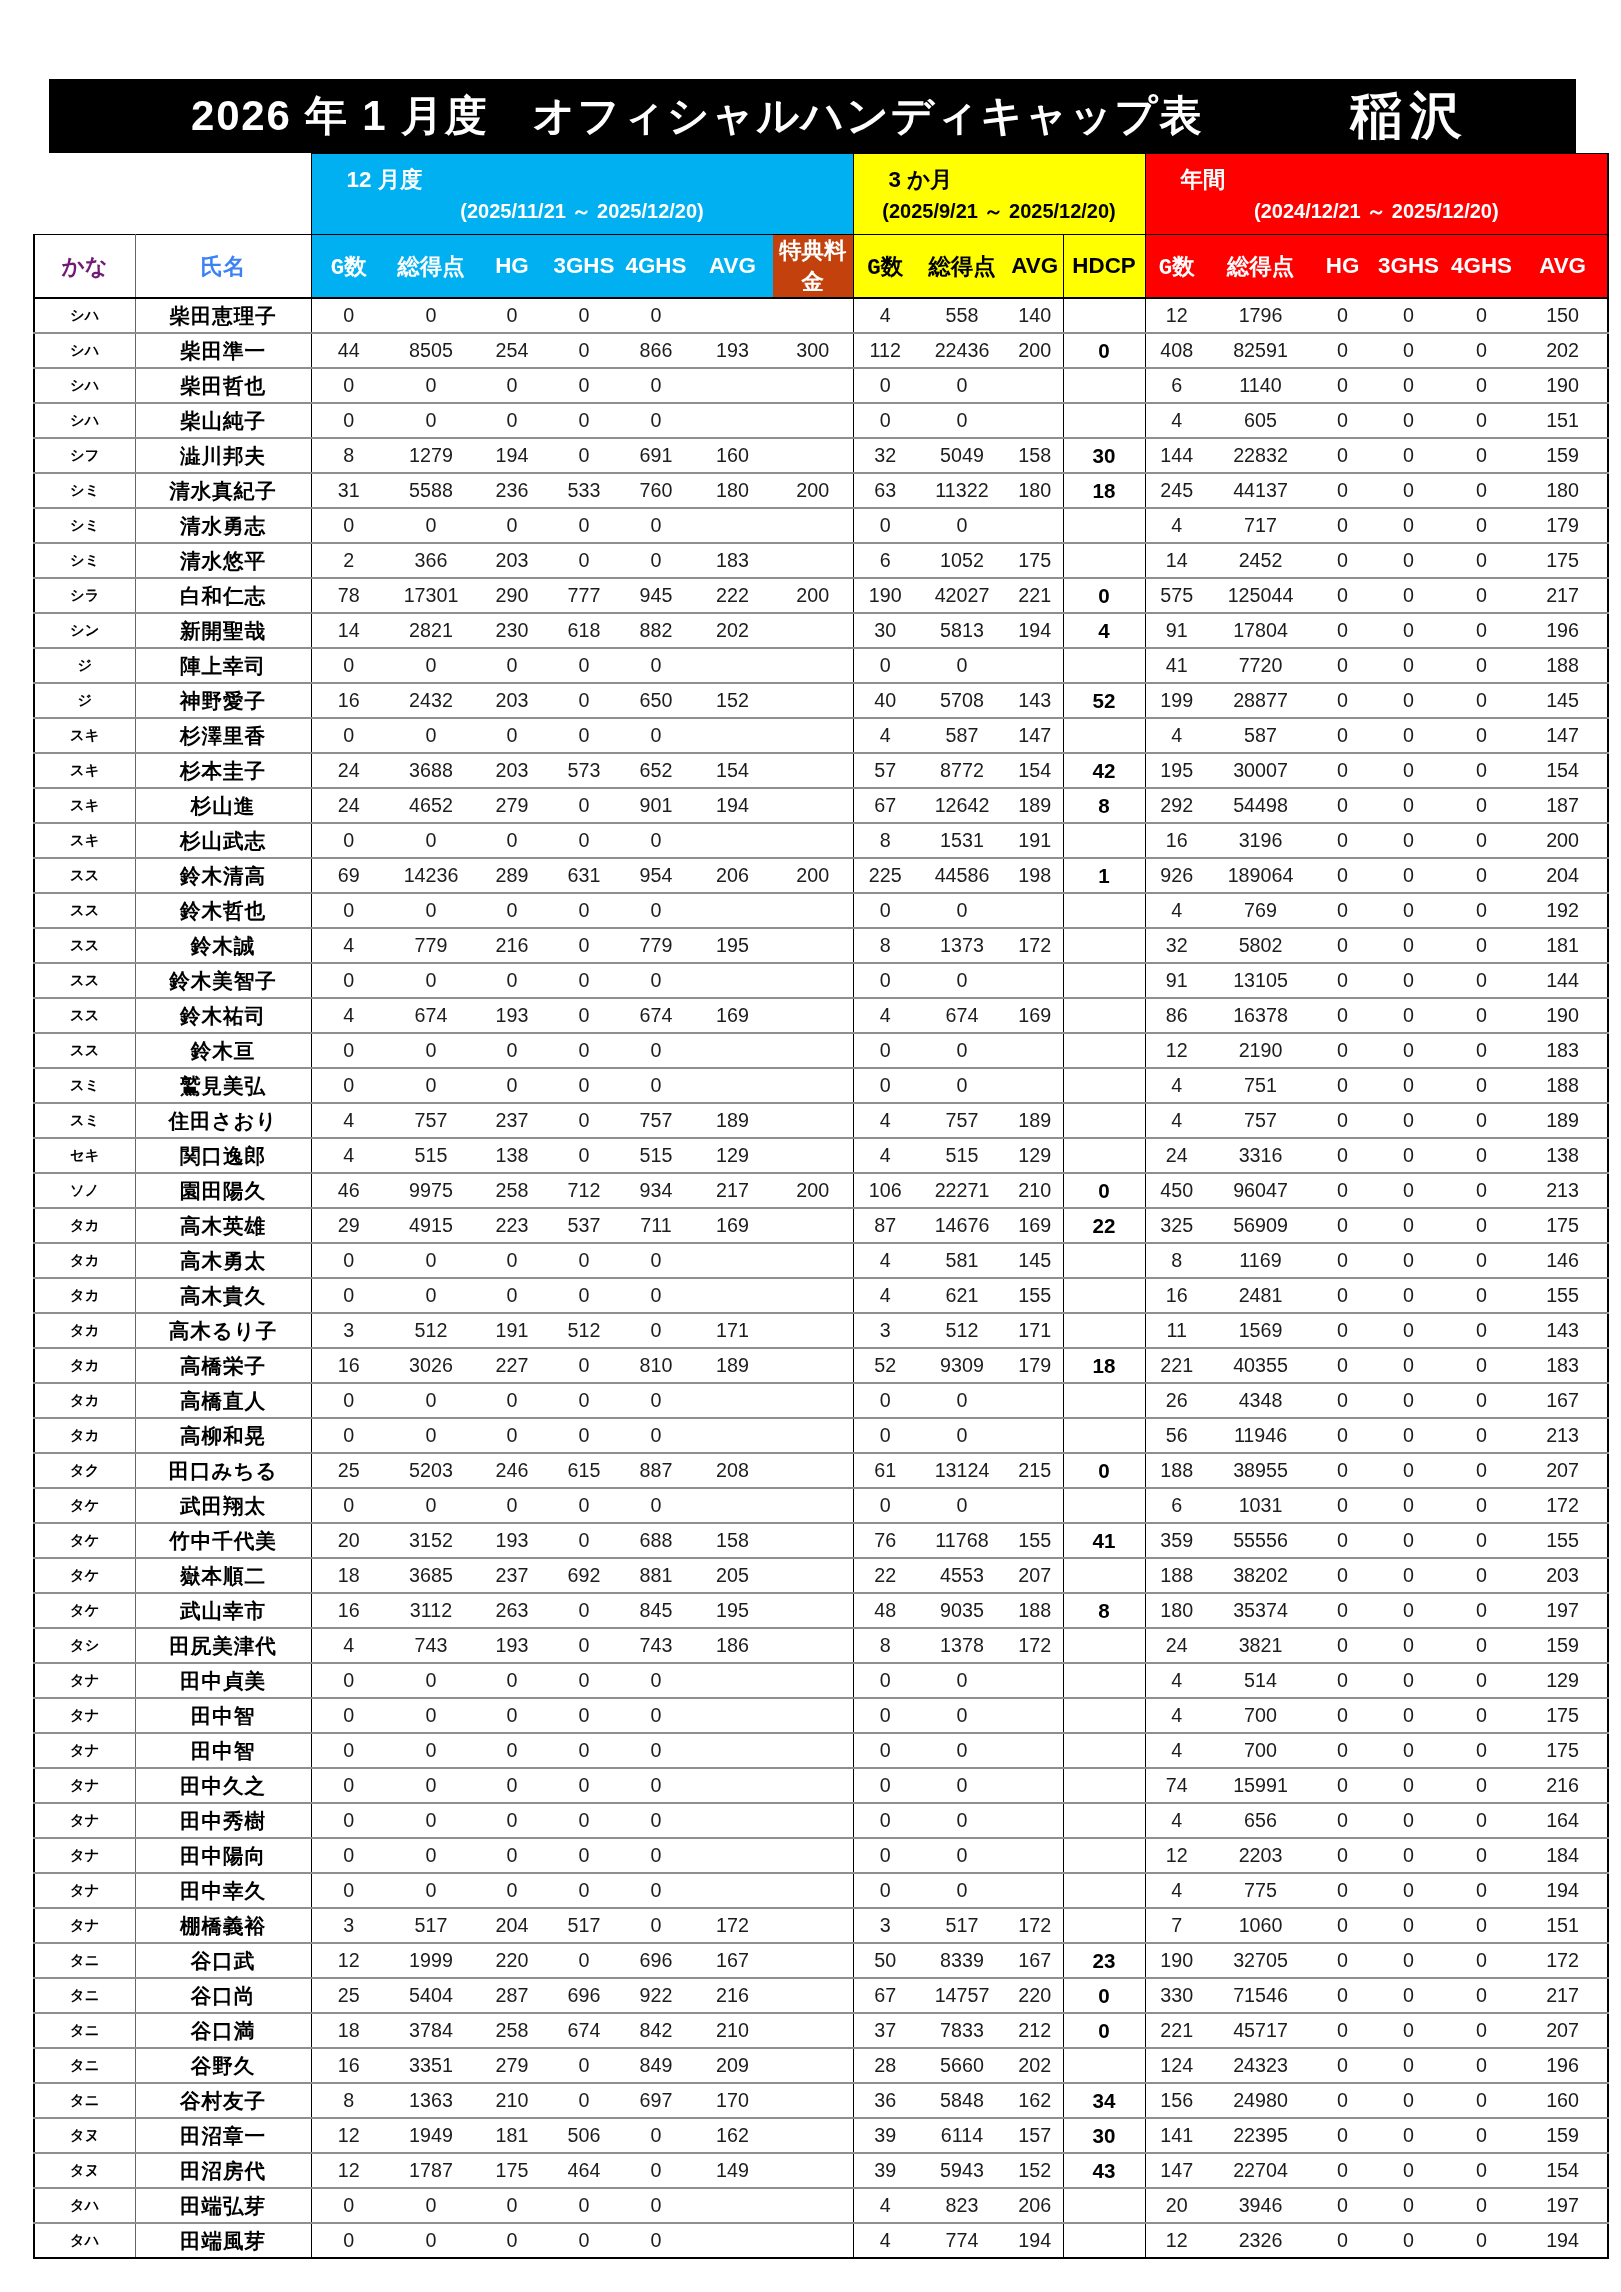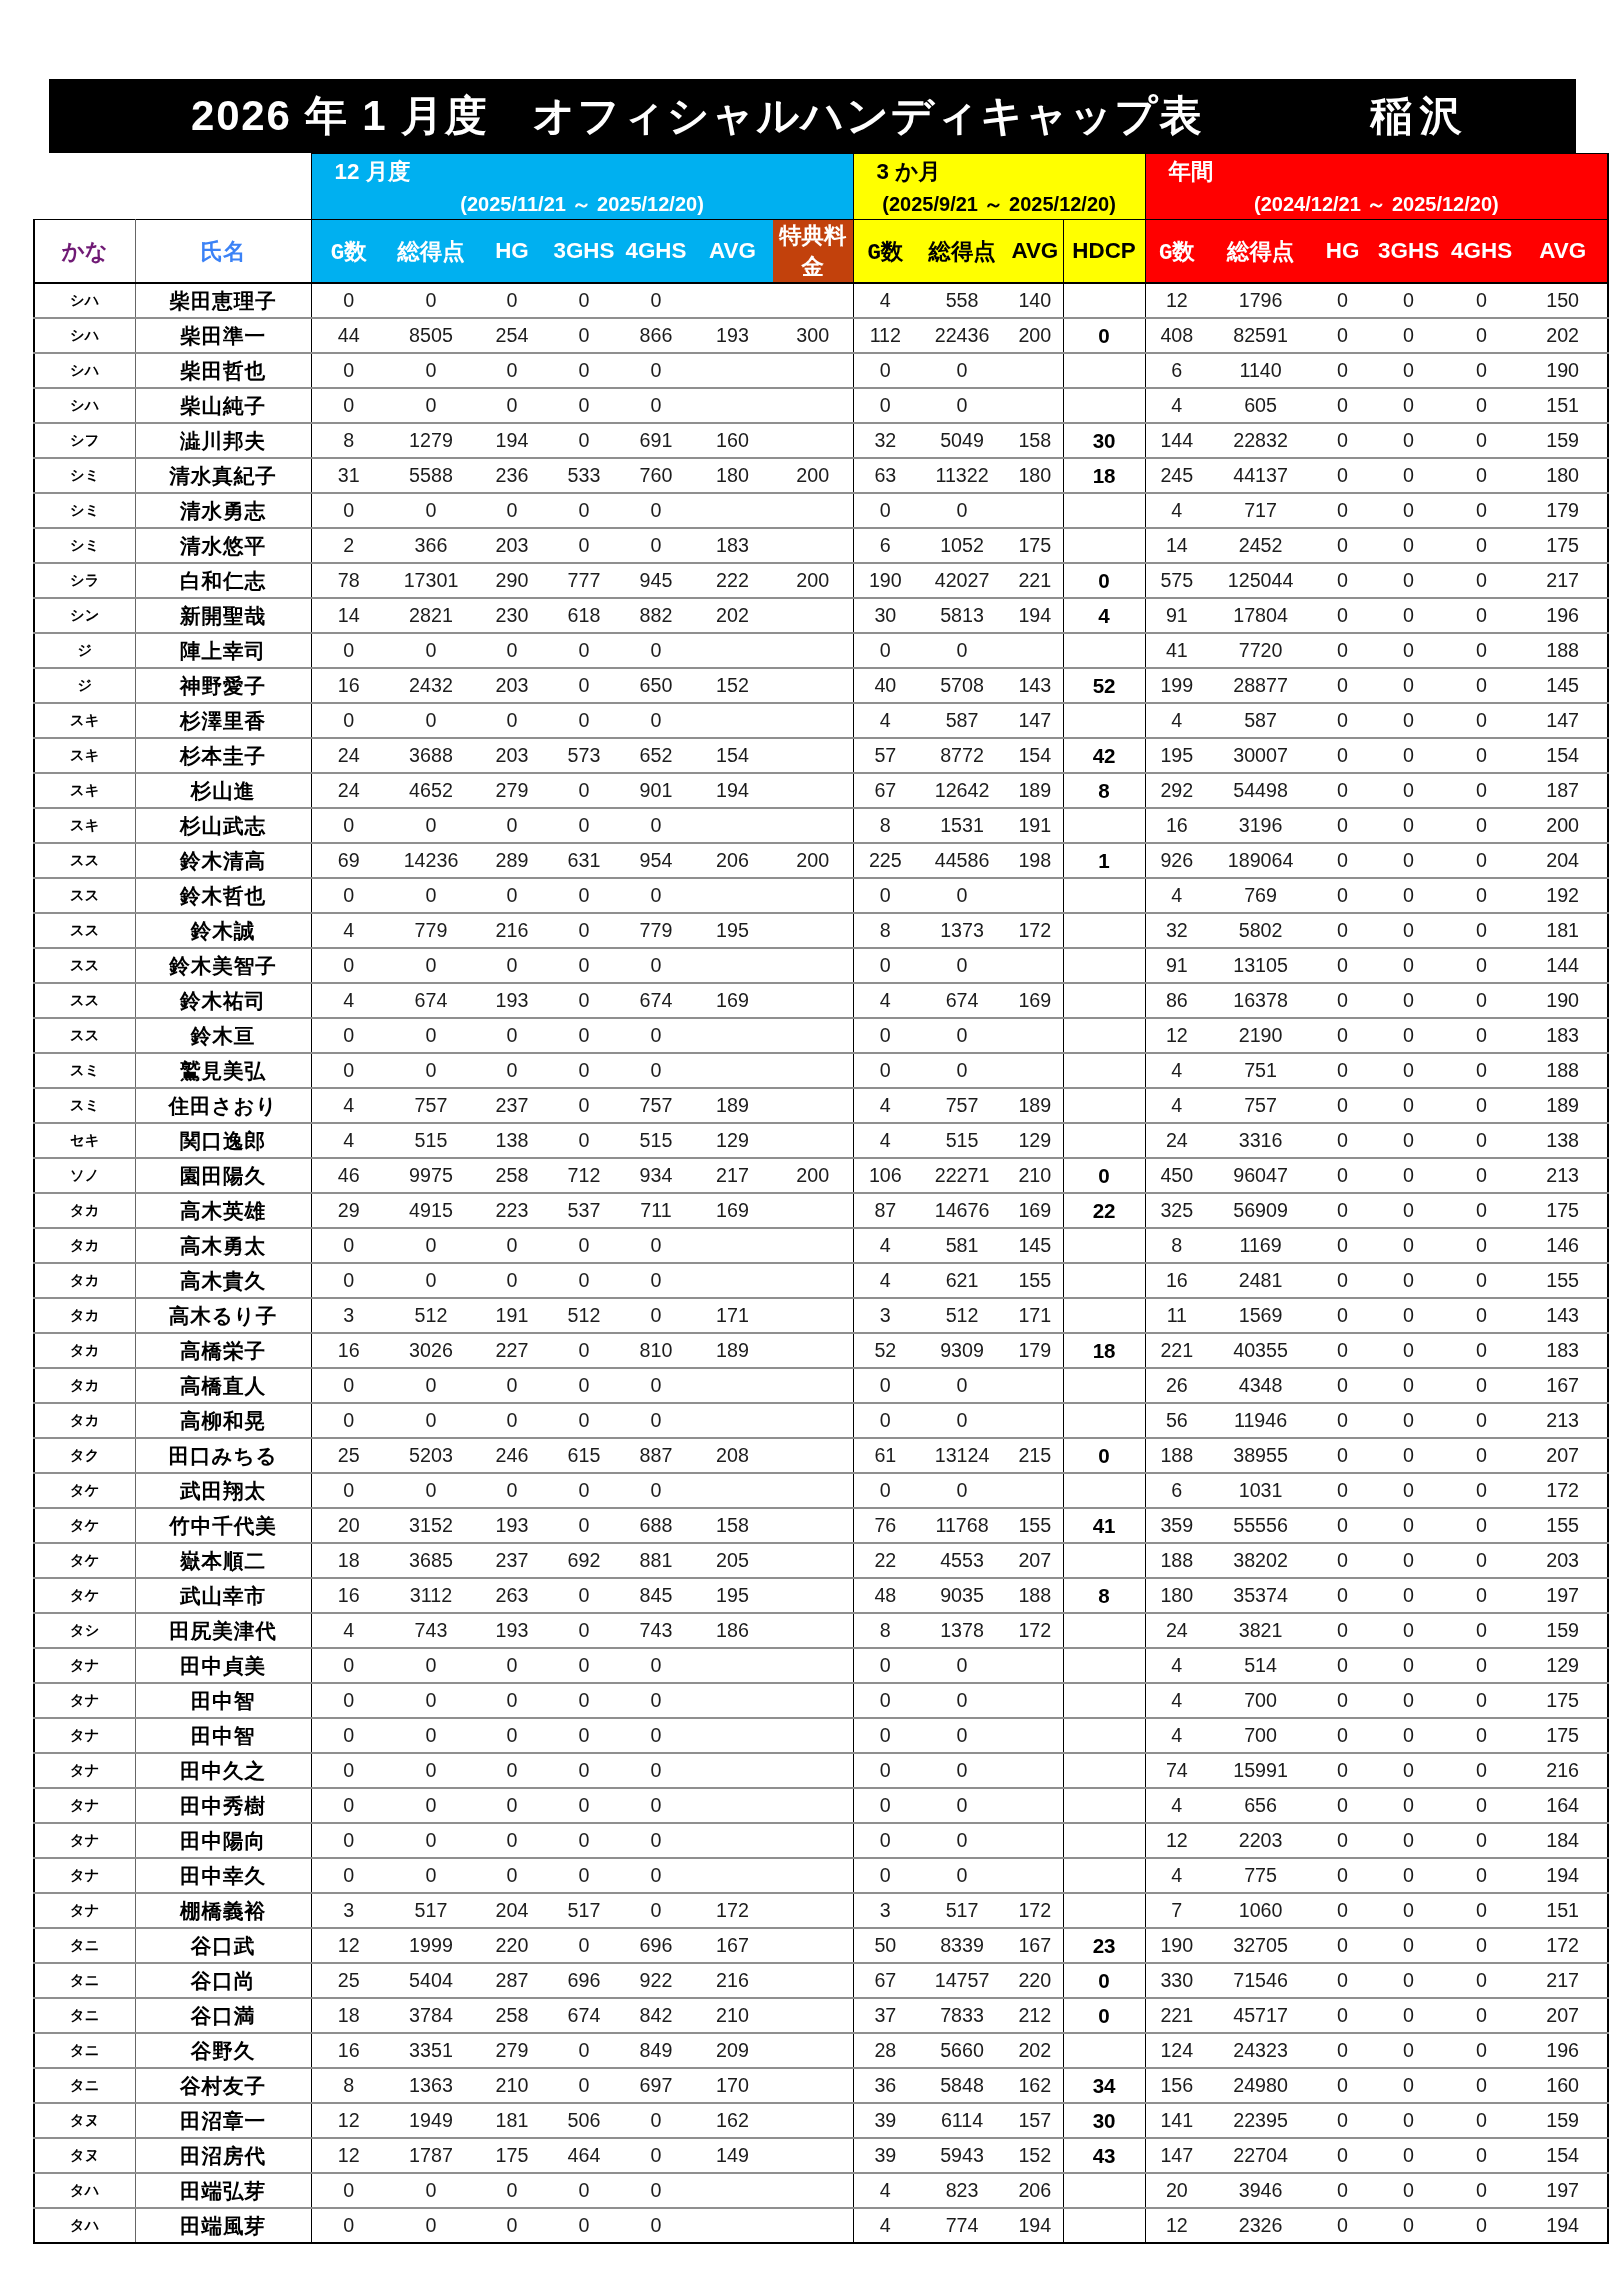--- a/index.html
+++ b/index.html
@@ -13,30 +13,30 @@
   .title-bar {
     position: absolute; left: 49px; top: 79px;
     width: 1527px; height: 74px;
     background: #000000; color: #ffffff;
     display: flex; align-items: center;
   }
   .title-main {
     font-size: 42px; font-weight: bold; margin-left: 142px; letter-spacing: 1.8px; white-space: nowrap;
   }
   .title-loc {
-    font-size: 42px; font-weight: bold; margin-left: auto; margin-right: 107px; letter-spacing: 7.2px; white-space: nowrap;
+    font-size: 52px; font-weight: bold; margin-left: auto; margin-right: 107px; letter-spacing: 7.2px; white-space: nowrap;
   }
   table.hcp {
     position: absolute; left: 33px; top: 153px;
     width: 1572px;
     border-collapse: collapse; table-layout: fixed;
   }
   
   tr.band-row { height: 66px; }
-  th.band { padding: 0; vertical-align: middle; font-weight: bold; }
+  th.band { padding: 12px; vertical-align: middle; font-weight: bold; }
   th.band-blank { background: #ffffff; border: none; }
   th.band .band-label { text-align: left; padding-left: 23px; font-size: 22.4px; line-height: 1.1; margin-top: 1.8px; }
   th.band .band-period { text-align: center; font-size: 20px; line-height: 1.1; margin-top: 8px; }
   th.band-monthly { border-left: 1.8px solid #000; border-top: 1.8px solid #000; }
   th.band-quarter { border-left: 1.8px solid #000; border-top: 1.8px solid #000; }
   th.band-annual  { border-left: 1.8px solid #000; border-top: 1.8px solid #000; border-right: 2.7px solid #000; }
   
   tr.cols-row { height: 45px; }
   tr.cols-row th {
     padding: 0; font-size: 22.4px; font-weight: bold; text-align: center; vertical-align: middle;

